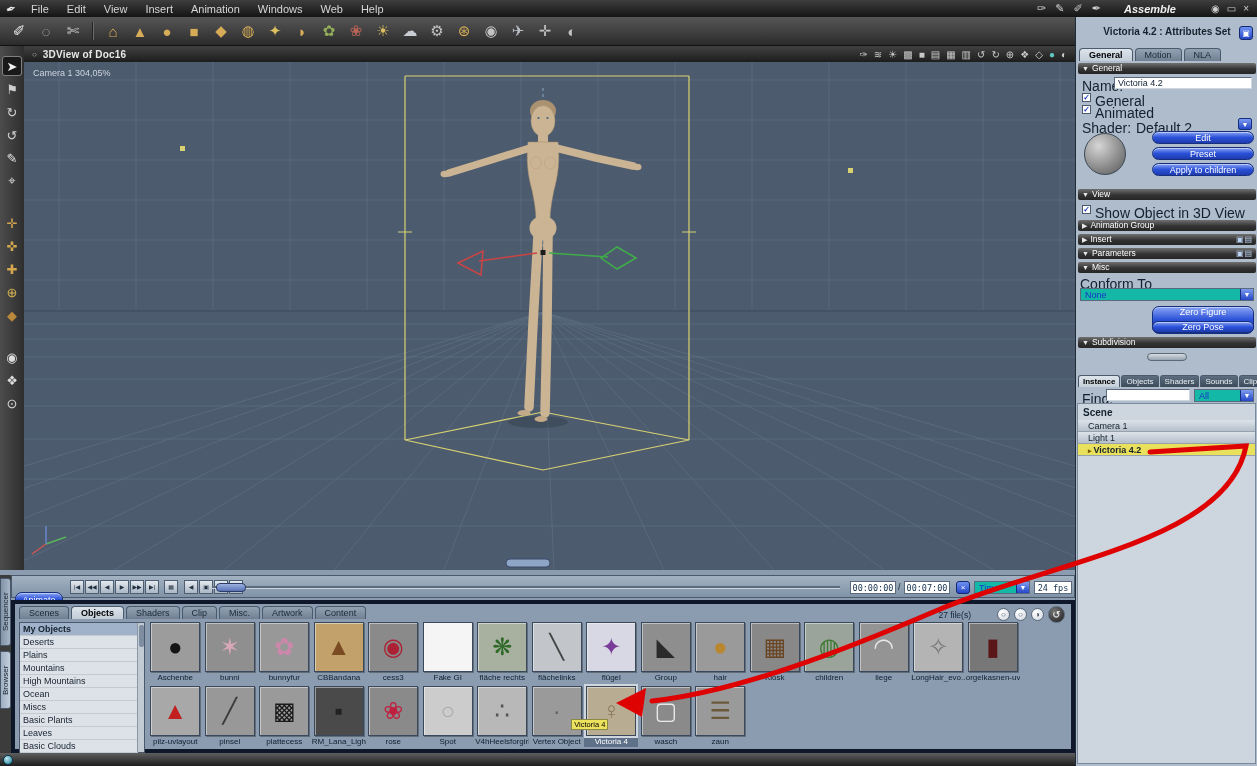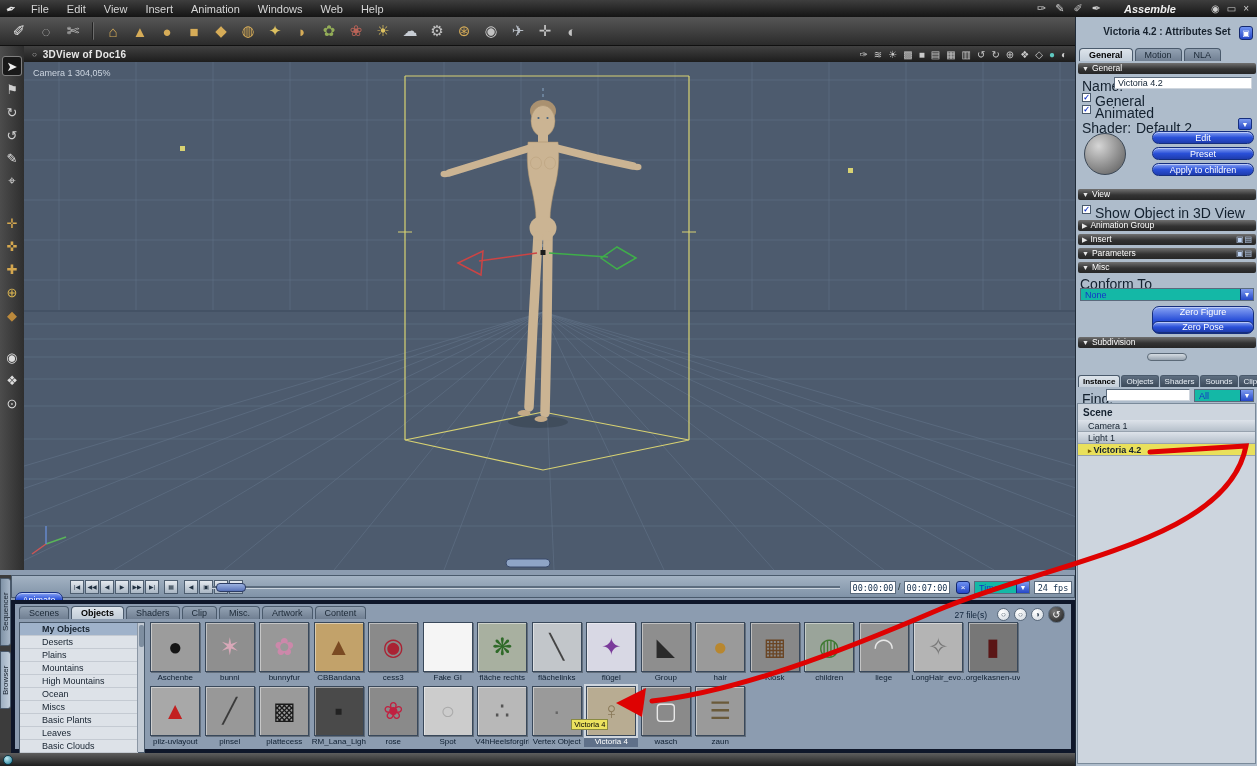--- a/index.html
+++ b/index.html
@@ -122,28 +122,28 @@
   .side-tab{position:absolute;left:0;width:11px;background:linear-gradient(90deg,#a7b6c7,#8093a7);
     border:1px solid #4a5a6c;color:#15202d;font-size:8px;display:flex;align-items:center;
     justify-content:center;writing-mode:vertical-rl;transform:rotate(180deg);border-radius:3px 0 0 3px}
   .side-tab.selected{background:linear-gradient(90deg,#c3cfdc,#9dafc2)}
 
   
   #browser{position:absolute;left:11px;top:600px;width:1064px;height:153px;background:#8c9cb0;
     border:4px solid #0f172a}
   #browser-tabs{top:2px;left:4px;height:13px}
   #browser-right{position:absolute;top:2px;right:6px;display:flex;align-items:center;gap:6px}
-  #file-count{font-size:8.5px;color:#10233a;margin-right:4px}
+  #file-count{font-size:8.5px;color:#10233a;margin-right:20px}
   .corner-icon{width:13px;height:13px;border-radius:50%;background:radial-gradient(circle at 35% 30%,#fff,#cfd6de);
     border:1px solid #5a6a7c;font-size:8px;line-height:12px;text-align:center;color:#405060}
   .corner-icon.dark{width:17px;height:17px;background:radial-gradient(circle at 35% 30%,#777,#1a1a1a);
     color:#fff;font-size:10px;line-height:16px}
   #cat-list{position:absolute;left:4px;top:18px;width:126px;height:131px;background:#dde2e8;
     border:1px solid #4a5a6c}
-  .cat-row{height:13px;line-height:13px;font-size:9px;color:#16222f;padding-left:22px;
+  .cat-row{height:13px;line-height:13px;font-size:9px;color:#16222f;padding-left:3px;
     border-bottom:1px solid #c4cad2;white-space:nowrap;overflow:hidden;width:118px}
   .cat-row.selected{background:#9fb2ca;font-weight:bold}
   #cat-scroll{position:absolute;right:0;top:0;bottom:0;width:7px;background:#c2cad4;
     border-left:1px solid #8a96a4}
   #cat-scroll-thumb{position:absolute;top:2px;left:1px;width:5px;height:22px;background:#7e8ea0;border-radius:2px}
   .trow{position:absolute;left:133px;display:flex}
   #thumb-row1{top:18px}
   #thumb-row2{top:82px}
   .thumb-cell{width:54.5px;display:flex;flex-direction:column;align-items:center}
   .thumb-img{position:relative;width:50px;height:50px;border:1px solid #39485a;

